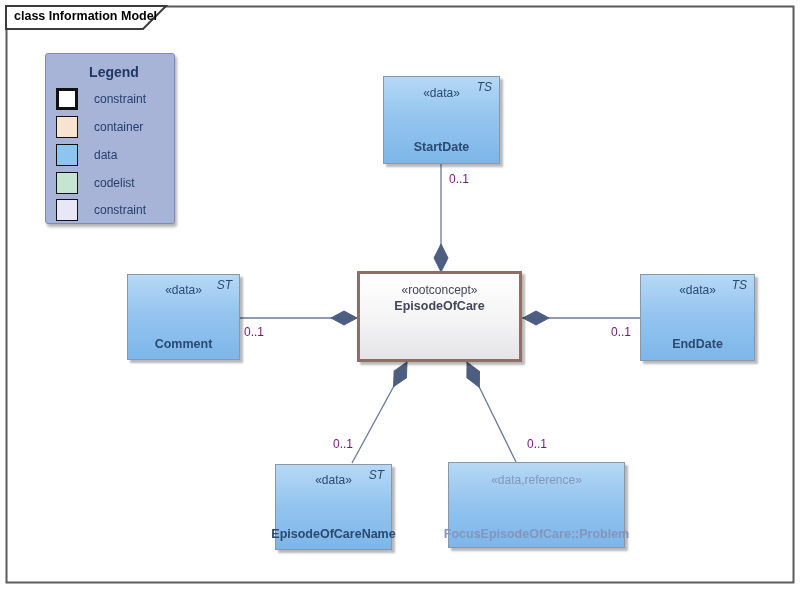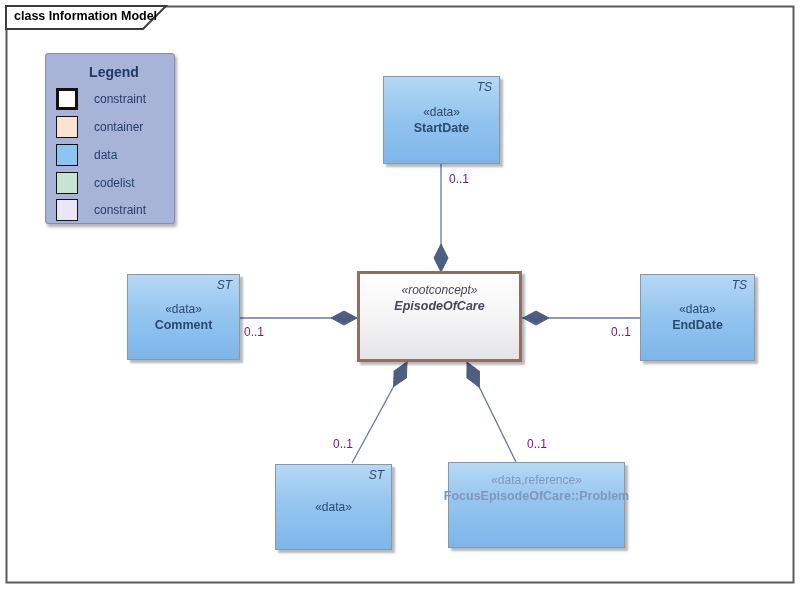--- a/index.html
+++ b/index.html
@@ -35,42 +35,42 @@
   
   .cbox {
     position:absolute; box-sizing:border-box;
     background:linear-gradient(180deg,#b6d8f5 0%,#95c5ef 45%,#7db6ea 100%);
     border:1px solid #8a97a6;
     box-shadow:3px 3px 2px rgba(0,0,0,0.28);
     padding-left:48px;
   }
   .cbox .inner {
     position:absolute; left:0; top:0; right:0; bottom:0;
-    display:flex; flex-direction:column; align-items:center; justify-content:center;
+    display:flex; flex-direction:column; align-items:center; justify-content:center;gap:38px;
   }
   .cbox .inner.toptext { justify-content:flex-start; padding-top:9px;text-align:center; }
   .stereo { font-size:12px; color:#2b4a70; line-height:16px; white-space:nowrap; }
   .cname  { font-size:12.5px; font-weight:bold; color:#2b4a70; line-height:17px; white-space:nowrap; }
   .type-tag {
     position:absolute; top:3px; right:7px; font-size:12px; font-style:italic;
     color:#2b4a70;
   }
 
   
   .rootbox {
     position:absolute; left:357px; top:271px; width:165px; height:91px; box-sizing:border-box;
     background:linear-gradient(180deg,#ffffff 0%,#f4f4f5 55%,#e4e4e7 100%);
     border:3px solid #8f6f65;
     box-shadow:3px 3px 2px rgba(0,0,0,0.28);
   }
   .rootbox .inner {
     position:absolute; left:0; top:8px; right:0;
     display:flex; flex-direction:column; align-items:center;
   }
-  .rootbox .stereo, .rootbox .cname { color:#45455c;font-style:italic; }
+  .rootbox .stereo, .rootbox .cname { color:#45455c; }
 
   .refbox .stereo, .refbox .cname { color:#8296bd; }
 
   
   .mult {
     position:absolute; font-size:12px; color:#701a75; white-space:nowrap;
   }
 
   svg { position:absolute; left:0; top:0; }
 </style>
@@ -165,20 +165,21 @@
     <div class="inner">
       <span class="stereo">«rootconcept»</span>
       <span class="cname">EpisodeOfCare</span>
     </div>
   </div>
 
   <div class="cbox" style="left:275px; top:464px; width:117px; height:86px;">
     <span class="type-tag">ST</span>
     <div class="inner">
       <span class="stereo">«data»</span>
+      <span class="cname">EpisodeOfCareName</span>
     </div>
   </div>
 
   <div class="cbox refbox" style="left:448px; top:462px; width:177px; height:86px;">
     <div class="inner toptext">
       <span class="stereo">«data,reference»</span>
       <span class="cname">FocusEpisodeOfCare::Problem</span>
     </div>
   </div>
 

